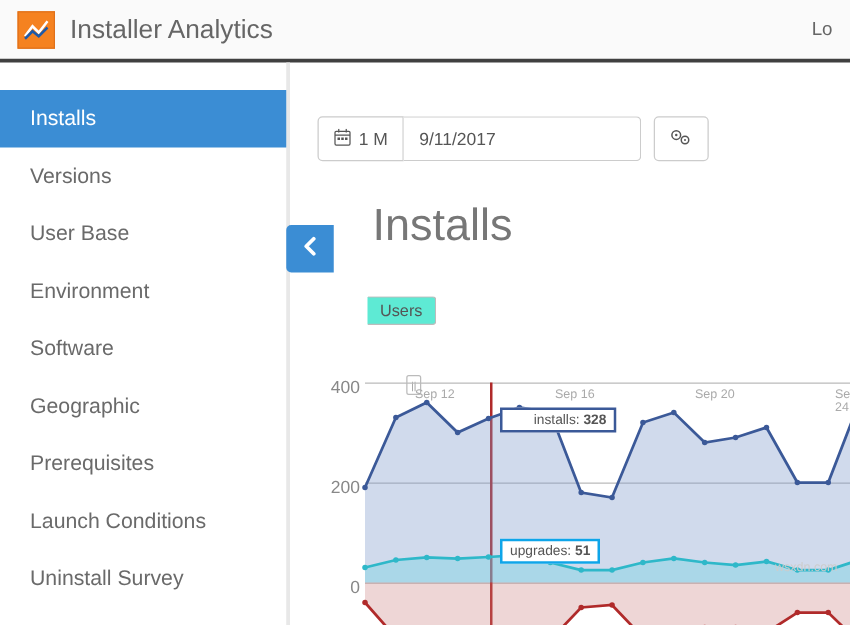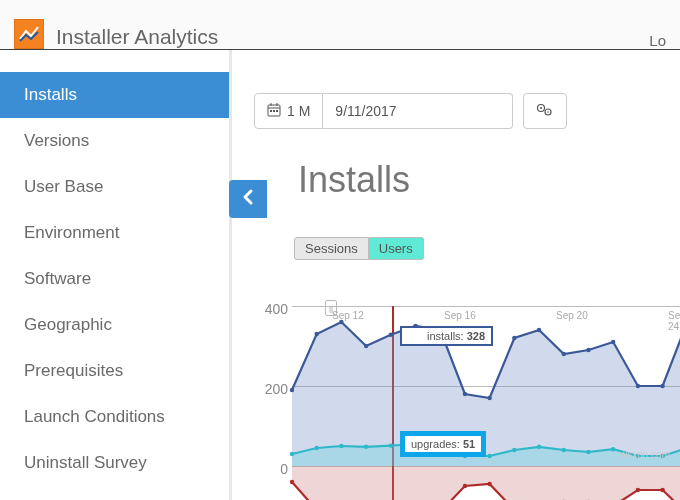--- a/index.html
+++ b/index.html
@@ -1,17 +1,17 @@
 <!DOCTYPE html>
 <html><head>
 <meta charset="utf-8">
 <style>
   * { box-sizing: border-box; margin: 0; padding: 0; }
   html, body { width: 680px; height: 500px; font-family: "Segoe UI", Arial, sans-serif; background: #fff; color: #555; overflow: hidden; }
-  .header { height: 50px; border-bottom: 1px solid #404040; display: flex; align-items: flex-end; padding: 0 14px; background: #fafafa; }
+  .header { height: 50px; border-bottom: 3px solid #404040; display: flex; align-items: center; padding: 0 14px; background: #fafafa; }
   .logo { width: 30px; height: 30px; background: #f58220; border: 1px solid #e0701a; display: flex; align-items: center; justify-content: center; }
   .brand { font-size: 21px; color: #666; margin-left: 12px; font-weight: 400; }
   .header-right { margin-left: auto; color: #666; font-size: 15px; }
   .body { display: flex; height: 450px; }
   .sidebar { width: 232px; border-right: 3px solid #e8e8e8; padding-top: 22px; }
   .nav-item { height: 46px; display: flex; align-items: center; padding-left: 24px; font-size: 17px; color: #6a6a6a; cursor: pointer; }
   .nav-item.active { background: #3b8dd4; color: #fff; }
   .main { flex: 1; position: relative; padding: 22px 0 0 22px; }
   .toolbar { display: flex; gap: 0; }
   .btn { height: 36px; border: 1px solid #ccc; background: #fff; border-radius: 4px; display: flex; align-items: center; padding: 0 12px; font-size: 14px; color: #555; margin-top: 21px; }
@@ -25,21 +25,21 @@
   .tab.first { border-radius: 3px 0 0 3px; }
   .tab.last { border-radius: 0 3px 3px 0; border-left: none; }
   .tab.active { background: #e8e8e8; }
   .chart-wrap { position: absolute; left: 60px; right: 0; top: 256px; bottom: 0; }
   .yaxis { position: absolute; left: -34px; font-size: 14px; color: #888; text-align: right; width: 30px; }
   .grid { position: absolute; left: 0; right: 0; height: 1px; background: #bbb; }
   .xaxis { position: absolute; top: 4px; font-size: 10px; color: #aaa; margin-left: 22px; }
   .chart-svg { position: absolute; left: 0; top: 0; width: 100%; height: 100%; overflow: visible; }
   .flag { position: absolute; background: #fff; font-size: 11px; padding: 2px 6px; white-space: nowrap; }
   .flag.installs { border: 2px solid #3b5998; top: 20px; left: 108px; padding-left: 25px; }
-  .flag.upgrades { border: 5px solid #0ea5e9; top: 125px; left: 108px; }
+  .flag.upgrades { border: 2px solid #0ea5e9; top: 125px; left: 108px; }
   .watermark { position: absolute; right: 10px; bottom: 40px; font-size: 10px; color: #ccc; }
   .scrub { position: absolute; left: 100px; top: 0; bottom: -10px; width: 2px; background: #b02a2a; }
   .handle { position: absolute; left: 33px; top: -6px; width: 12px; height: 16px; border: 1px solid #bbb; border-radius: 2px; background: #fff; font-size: 8px; color: #999; display:flex; align-items:center; justify-content:center;}
 </style>
 </head>
 <body>
 
 <div class="header">
   <div class="logo">
     <svg width="22" height="22" viewBox="0 0 22 22">
@@ -99,21 +99,20 @@
       <span>
         <svg width="14" height="18" viewBox="0 0 14 18">
             <polyline points="10,3 4,9 10,15" fill="none" stroke="#fff" stroke-width="3" stroke-linecap="round" stroke-linejoin="round"></polyline>
           </svg>
       </span>
     </div>
 
     <div class="page-title">Installs</div>
 
     <div class="tabs">
-      <div class="tab first active">Sessions</div>
       <div class="tab last">Users</div>
     </div>
 
     <div class="chart-wrap">
       <div class="handle">||</div>
       <div class="yaxis" style="top:-5px">400</div>
       <div class="yaxis" style="top:75px">200</div>
       <div class="yaxis" style="top:155px">0</div>
       <div class="grid" style="top:0"></div>
       <div class="grid" style="top:80px"></div>

